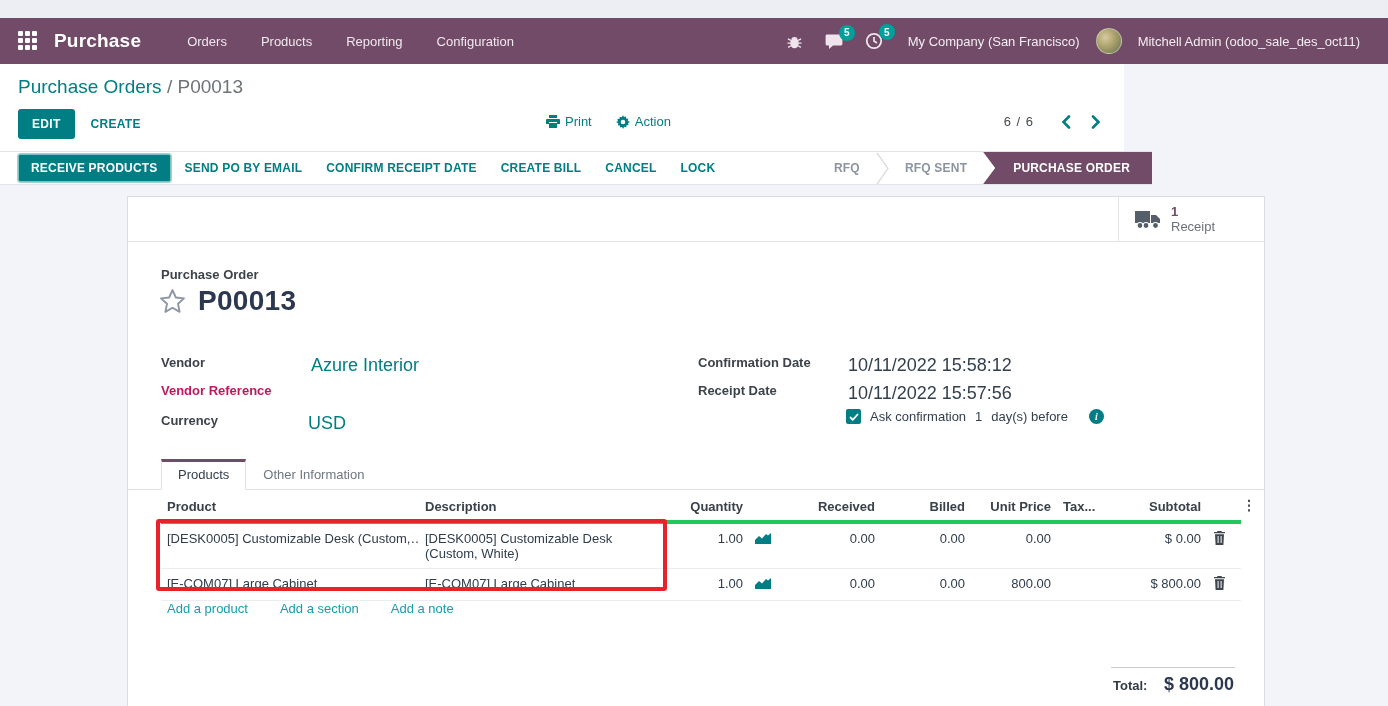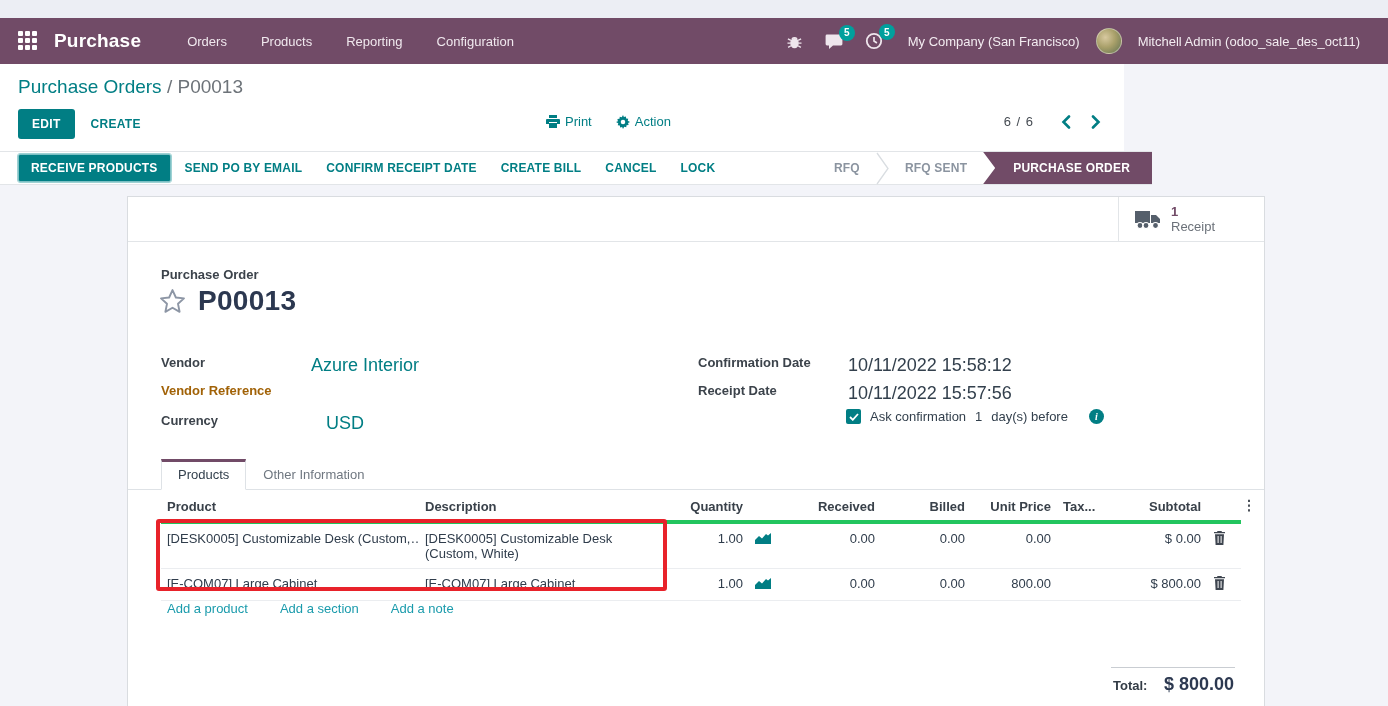--- a/index.html
+++ b/index.html
@@ -70,21 +70,21 @@
                display:flex; align-items:center; gap:10px; padding-left:16px; cursor:pointer; }
   .smart-btn-text { display:flex; flex-direction:column; line-height:1.15; }
   .smart-count { color:#714B67; font-size:13px; font-weight:bold; }
   .smart-label { color:#6b7179; font-size:13px; }
 
   .title-label { position:absolute; left:33px; top:70px; font-size:13px; font-weight:bold; color:#3c434b; }
   .title-row { position:absolute; left:31px; top:88px; display:flex; align-items:center; gap:12px; }
   .po-title { font-size:28px; font-weight:bold; color:#2c3850; letter-spacing:.3px; }
 
   .field-label { position:absolute; width:170px; font-size:13px; font-weight:bold; color:#3c434b; }
-  .field-label.muted { color:#a16207; }
+  .field-label.muted { color:#be185d; }
   .field-value { position:absolute; font-size:18px; color:#33404d; }
   .field-value.link { color:#017E84; cursor:pointer; }
 
   .ask-row { position:absolute; left:718px; top:212px; display:flex; align-items:center; gap:9px; }
   .checkbox { width:15px; height:15px; border-radius:2px; background:#017E84; display:flex;
               align-items:center; justify-content:center; cursor:pointer; }
   .ask-text { font-size:13px; color:#33404d; }
   .info-icon { width:15px; height:15px; border-radius:50%; background:#017E84; color:#fff;
                font-size:10px; font-weight:bold; display:flex; align-items:center; justify-content:center;
                font-family:"Liberation Serif", serif; font-style:italic; cursor:pointer; margin-left:12px; }
@@ -264,21 +264,21 @@
         <path d="M12 1.8 15 8.4 22.2 9.2 16.9 14 18.3 21.1 12 17.5 5.7 21.1 7.1 14 1.8 9.2 9 8.4z" fill="none" stroke="#8d96a5" stroke-width="1.7" stroke-linejoin="round"></path>
       </svg>
       <h1 class="po-title">P00013</h1>
     </div>
 
     <div class="field-label" style="left:33px; top:158px;">Vendor</div>
     <div class="field-value link" style="left:183px; top:158px;">Azure Interior</div>
     <div class="field-label muted" style="left:33px; top:186px;">Vendor Reference</div>
     <div class="field-value" style="left:183px; top:186px;"></div>
     <div class="field-label" style="left:33px; top:216px;">Currency</div>
-    <div class="field-value link" style="left:198px; top:216px;">USD</div>
+    <div class="field-value link" style="left:180px; top:216px;">USD</div>
 
     <div class="field-label" style="left:570px; top:158px;">Confirmation Date</div>
     <div class="field-value" style="left:720px; top:158px;">10/11/2022 15:58:12</div>
     <div class="field-label" style="left:570px; top:186px;">Receipt Date</div>
     <div class="field-value" style="left:720px; top:186px;">10/11/2022 15:57:56</div>
 
     <div class="ask-row">
       <span class="checkbox">
         <svg width="10" height="8" viewBox="0 0 10 8">
             <path d="M1 4 3.8 6.8 9 1" fill="none" stroke="#fff" stroke-width="1.8"></path>

